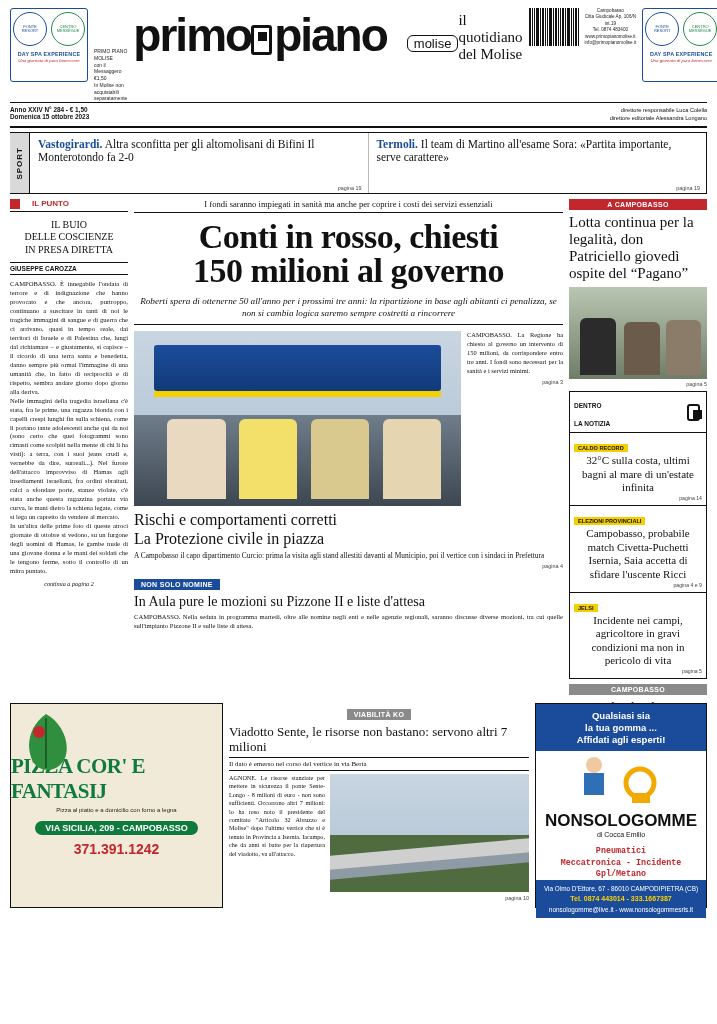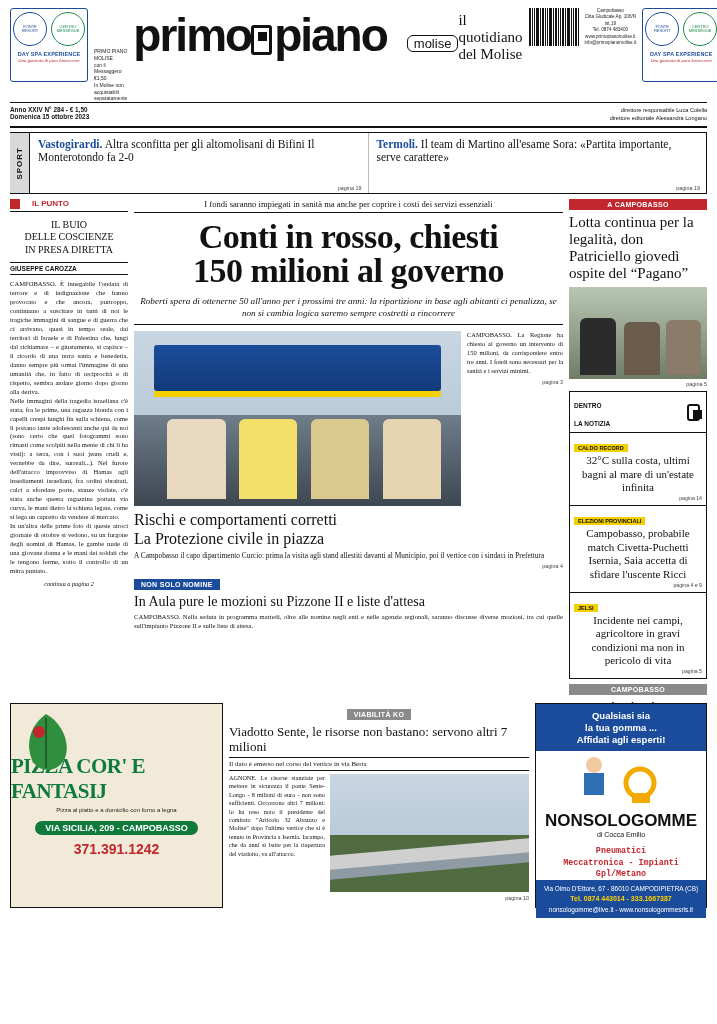--- a/index.html
+++ b/index.html
@@ -452,21 +452,21 @@
           <circle cx="104" cy="32" r="14" fill="none" stroke="#f2a900" stroke-width="5"></circle>
           <rect x="96" y="42" width="18" height="10" fill="#f2a900"></rect>
         </svg>
       </div>
       <div class="gomme-brand">
         <span>NONSOLOGOMME</span>
         <small>di Cocca Emilio</small>
       </div>
       <div class="gomme-serv">
         <div>Pneumatici</div>
-        <div>Meccatronica - Impianti Gpl/Metano</div>
+        <div>Meccatronica - Incidente Gpl/Metano</div>
       </div>
       <div class="gomme-foot">
         <div>Via Olmo D'Ettore, 67 - 86010 CAMPODIPIETRA (CB)</div>
         <div class="tel">Tel. 0874 443014 - 333.1667387</div>
         <div>nonsologomme@live.it - www.nonsologommesrls.it</div>
       </div>
     </div>
   </div>
 
 </div>

